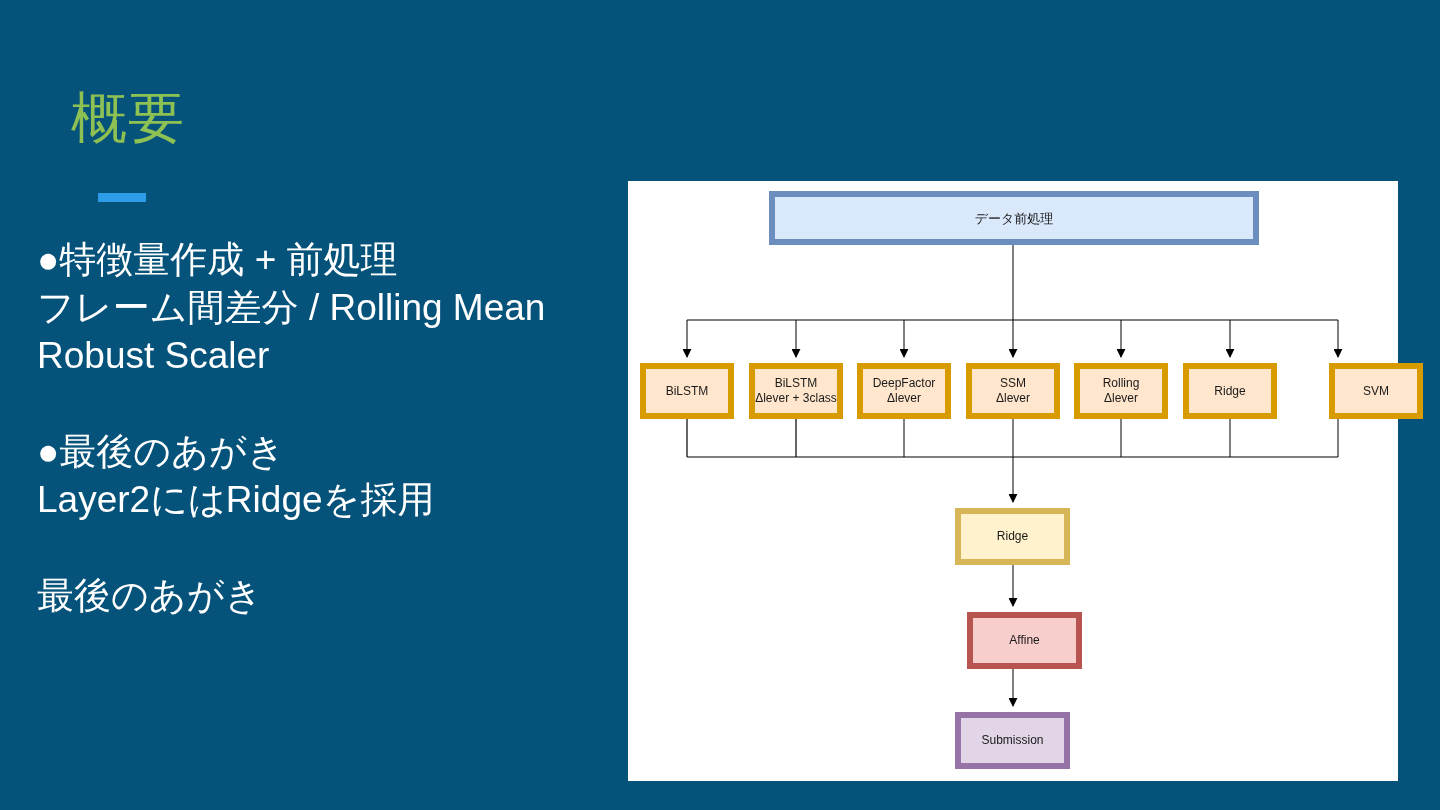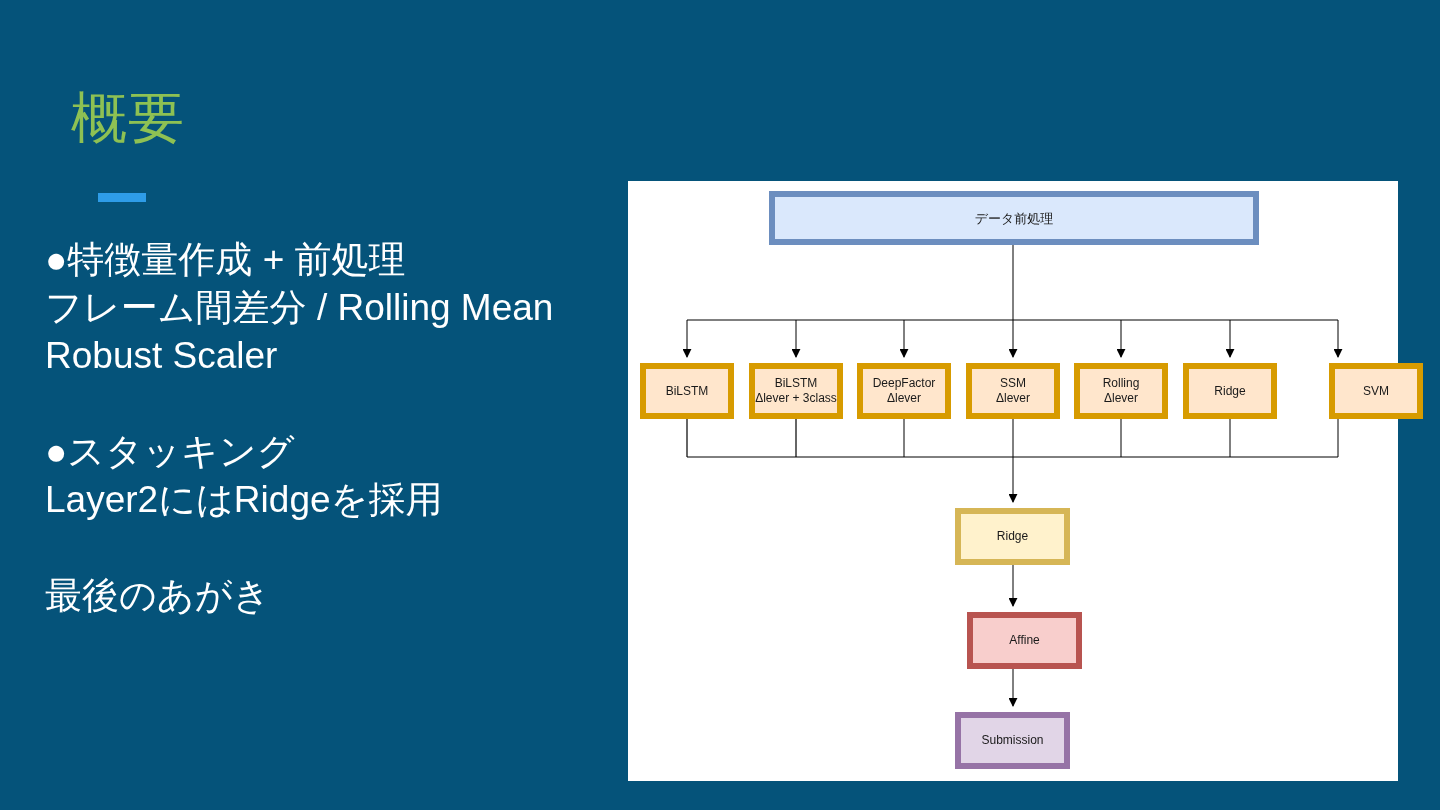--- a/index.html
+++ b/index.html
@@ -19,21 +19,21 @@
   }
   .title-underline{
     position:absolute;left:98px;top:193px;width:48px;height:9px;
     background:var(--underline_blue,#2e9ce8);
   }
   .bullets{
     position:absolute;left:33px;top:236px;width:580px;
     font-size:37px;line-height:48px;
     color:var(--body_text,#ffffff);
   }
-  .bullet-block{margin:0 0 48px 12px;}
+  .bullet-block{margin:0 0 48px 4px;}
   .bullet-line{white-space:nowrap;}
 
   .panel{
     position:absolute;left:628px;top:181px;width:770px;height:600px;
     background:var(--panel,#ffffff);
   }
   .connectors{position:absolute;left:0;top:0;}
   .node{
     position:absolute;box-sizing:border-box;
     border:6px solid #3b82f6;border-radius:0;
@@ -76,21 +76,21 @@
   <div class="slide-title">概要</div>
   <div class="title-underline"></div>
 
   <div class="bullets">
     <p class="bullet-block">
       <span class="bullet-line" style="display:block">●特徴量作成 + 前処理</span>
       <span class="bullet-line" style="display:block">フレーム間差分 / Rolling Mean</span>
       <span class="bullet-line" style="display:block">Robust Scaler</span>
     </p>
     <p class="bullet-block">
-      <span class="bullet-line" style="display:block">●スタッキング</span>
+      <span class="bullet-line" style="display:block">●最後のあがき</span>
       <span class="bullet-line" style="display:block">Layer2にはRidgeを採用</span>
     </p>
     <p class="bullet-block">
       <span class="bullet-line" style="display:block">最後のあがき</span>
     </p>
   </div>
 
   <div class="panel">
 
     <svg class="connectors" width="770" height="600" viewBox="0 0 770 600">

